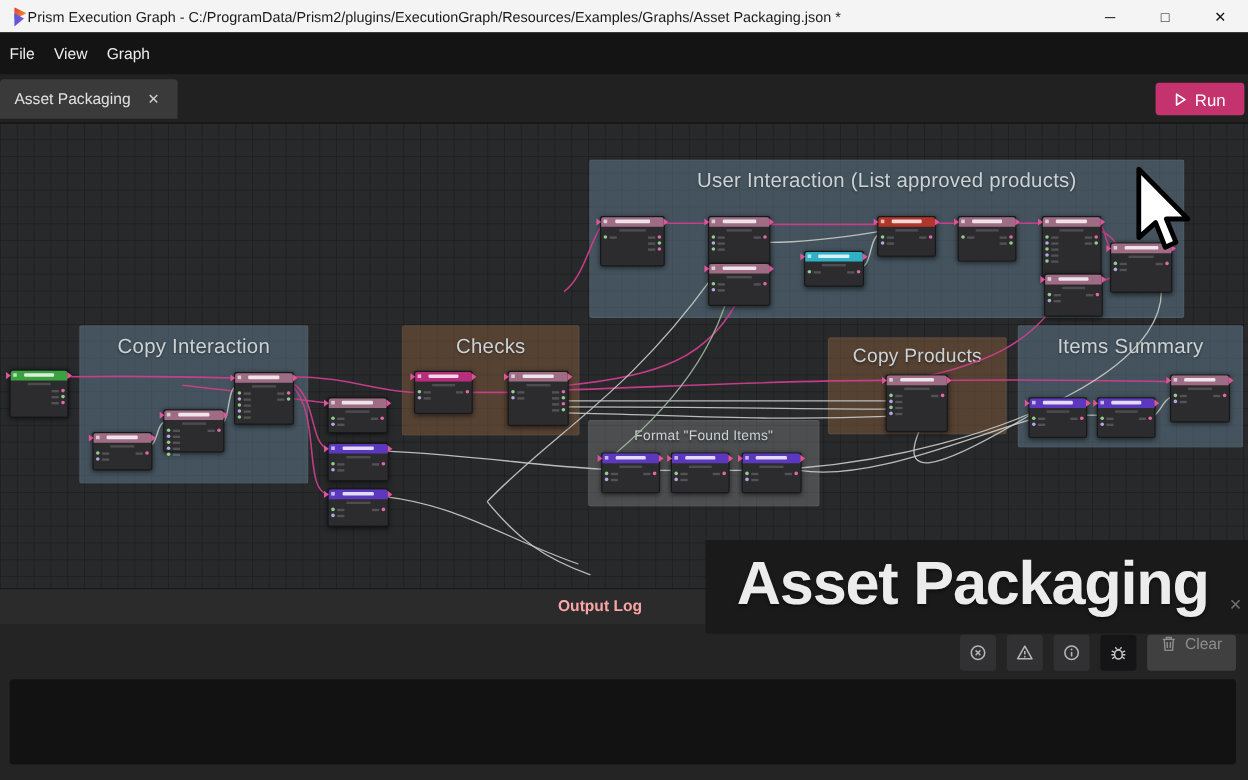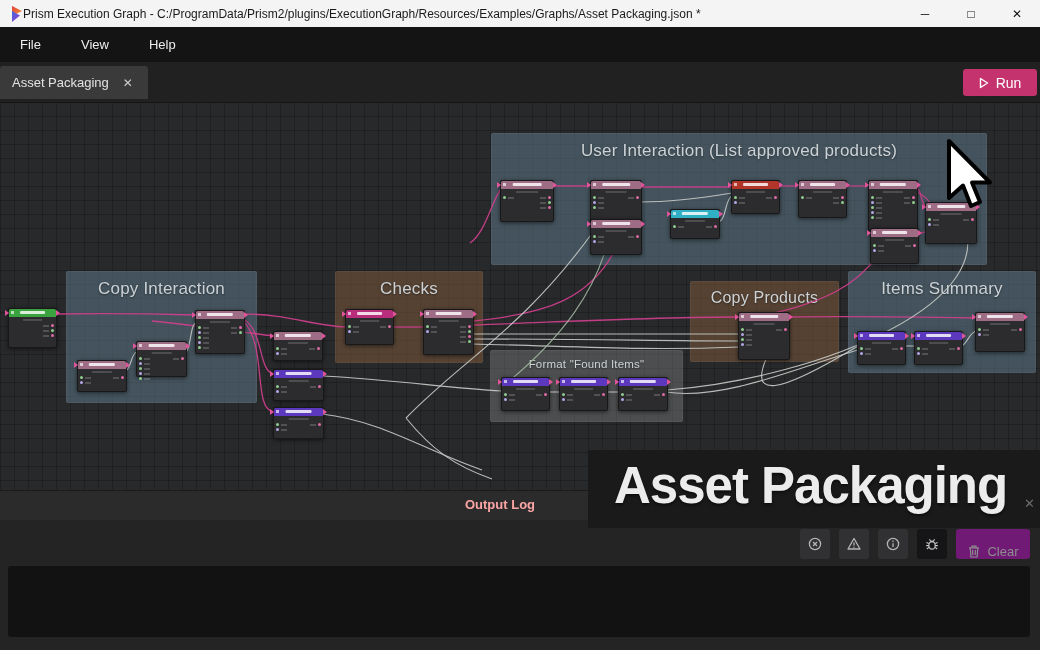--- a/index.html
+++ b/index.html
@@ -10,21 +10,21 @@
   .titlebar{position:absolute;left:0;top:0;width:1040px;height:27px;background:#f4f4f4;
             display:flex;align-items:center;z-index:8;}
   .logo{margin-left:10px;display:flex;align-items:center;}
   .wtitle{margin-left:0;font-size:12px;color:#1a1a1a;white-space:nowrap;}
   .wbtns{position:absolute;right:0;top:0;height:27px;display:flex;}
   .wb{width:46px;height:27px;display:flex;align-items:center;justify-content:center;
       font-size:12px;color:#111;cursor:default;}
   
   .menubar{position:absolute;left:0;top:27px;width:1040px;height:35px;background:#141414;
            display:flex;align-items:center;z-index:8;}
-  .mi{color:#ededed;font-size:13px;padding:0 20px;height:100%;display:flex;align-items:center;}
+  .mi{color:#ededed;font-size:13px;padding:0 8px;height:100%;display:flex;align-items:center;}
   
   .tabbar{position:absolute;left:0;top:62px;width:1040px;height:40px;background:#212121;
           border-bottom:1px solid #151515;z-index:8;}
   .tab{position:absolute;left:0;top:4px;width:148px;height:33px;background:#3a3a3a;
        border-radius:3px 3px 0 0;display:flex;align-items:center;color:#e2e2e2;font-size:13px;}
   .tab .tl{margin-left:12px;}
   .tclose{margin-left:14px;color:#cfcfcf;font-size:12px;}
   .runbtn{position:absolute;right:3px;top:7px;width:74px;height:27px;background:#c5336e;
           border-radius:3px;display:flex;align-items:center;justify-content:center;gap:7px;
           color:#fff;font-size:14px;}
@@ -59,22 +59,22 @@
   .outbar span{position:absolute;left:0;top:6px;width:1000px;text-align:center;
                color:#fca5a5;font-size:13px;font-weight:bold;}
   .bottom{position:absolute;left:0;top:520px;width:1040px;height:130px;background:#242425;z-index:7;}
   .logbox{position:absolute;left:8px;top:46px;width:1022px;height:71px;background:#121213;
           border-radius:3px;}
   
   .ftoolbar{position:absolute;left:800px;top:529px;display:flex;gap:9px;z-index:11;}
   .fbtn{width:30px;height:30px;background:#313133;border-radius:3px;display:flex;
         align-items:center;justify-content:center;}
   .fbtn.dark{background:#151517;}
-  .clearbtn{width:74px;height:30px;background:#701a75;border-radius:3px;display:flex;
-            align-items:flex-end;justify-content:center;gap:6px;color:#8d8d8d;font-size:13px;}
+  .clearbtn{width:74px;height:30px;background:#404040;border-radius:3px;display:flex;
+            align-items:flex-start;justify-content:center;gap:6px;color:#8d8d8d;font-size:13px;}
   
   .overlay{position:absolute;left:588px;top:450px;width:452px;height:78px;background:#1a1a1b;
            z-index:12;overflow:visible;}
   .big{position:absolute;left:26px;top:6px;font-size:51px;font-weight:bold;color:#ececec;
        letter-spacing:-1px;white-space:nowrap;text-shadow:0 2px 3px rgba(0,0,0,.5);}
   .oclose{position:absolute;right:5px;top:46px;color:#6d6d6d;font-size:13px;}
   svg{display:block;}
 </style>
 </head>
 <body>
@@ -102,21 +102,21 @@
     <div class="wbtns">
       <span class="wb">─</span>
       <span class="wb">□</span>
       <span class="wb">✕</span>
     </div>
   </div>
 
   <div class="menubar">
     <span class="mi">File</span>
     <span class="mi">View</span>
-    <span class="mi">Help</span>
+    <span class="mi">Graph</span>
   </div>
 
   <div class="tabbar">
     <div class="tab">
       <span class="tl">Asset Packaging</span>
       <span class="tclose">✕</span>
     </div>
     <div class="runbtn">
       <svg width="10" height="12" viewBox="0 0 10 12">
         <polygon points="1.5,1.5 8.5,6 1.5,10.5" fill="none" stroke="#ffffff" stroke-width="1.4" stroke-linejoin="round"></polygon>

